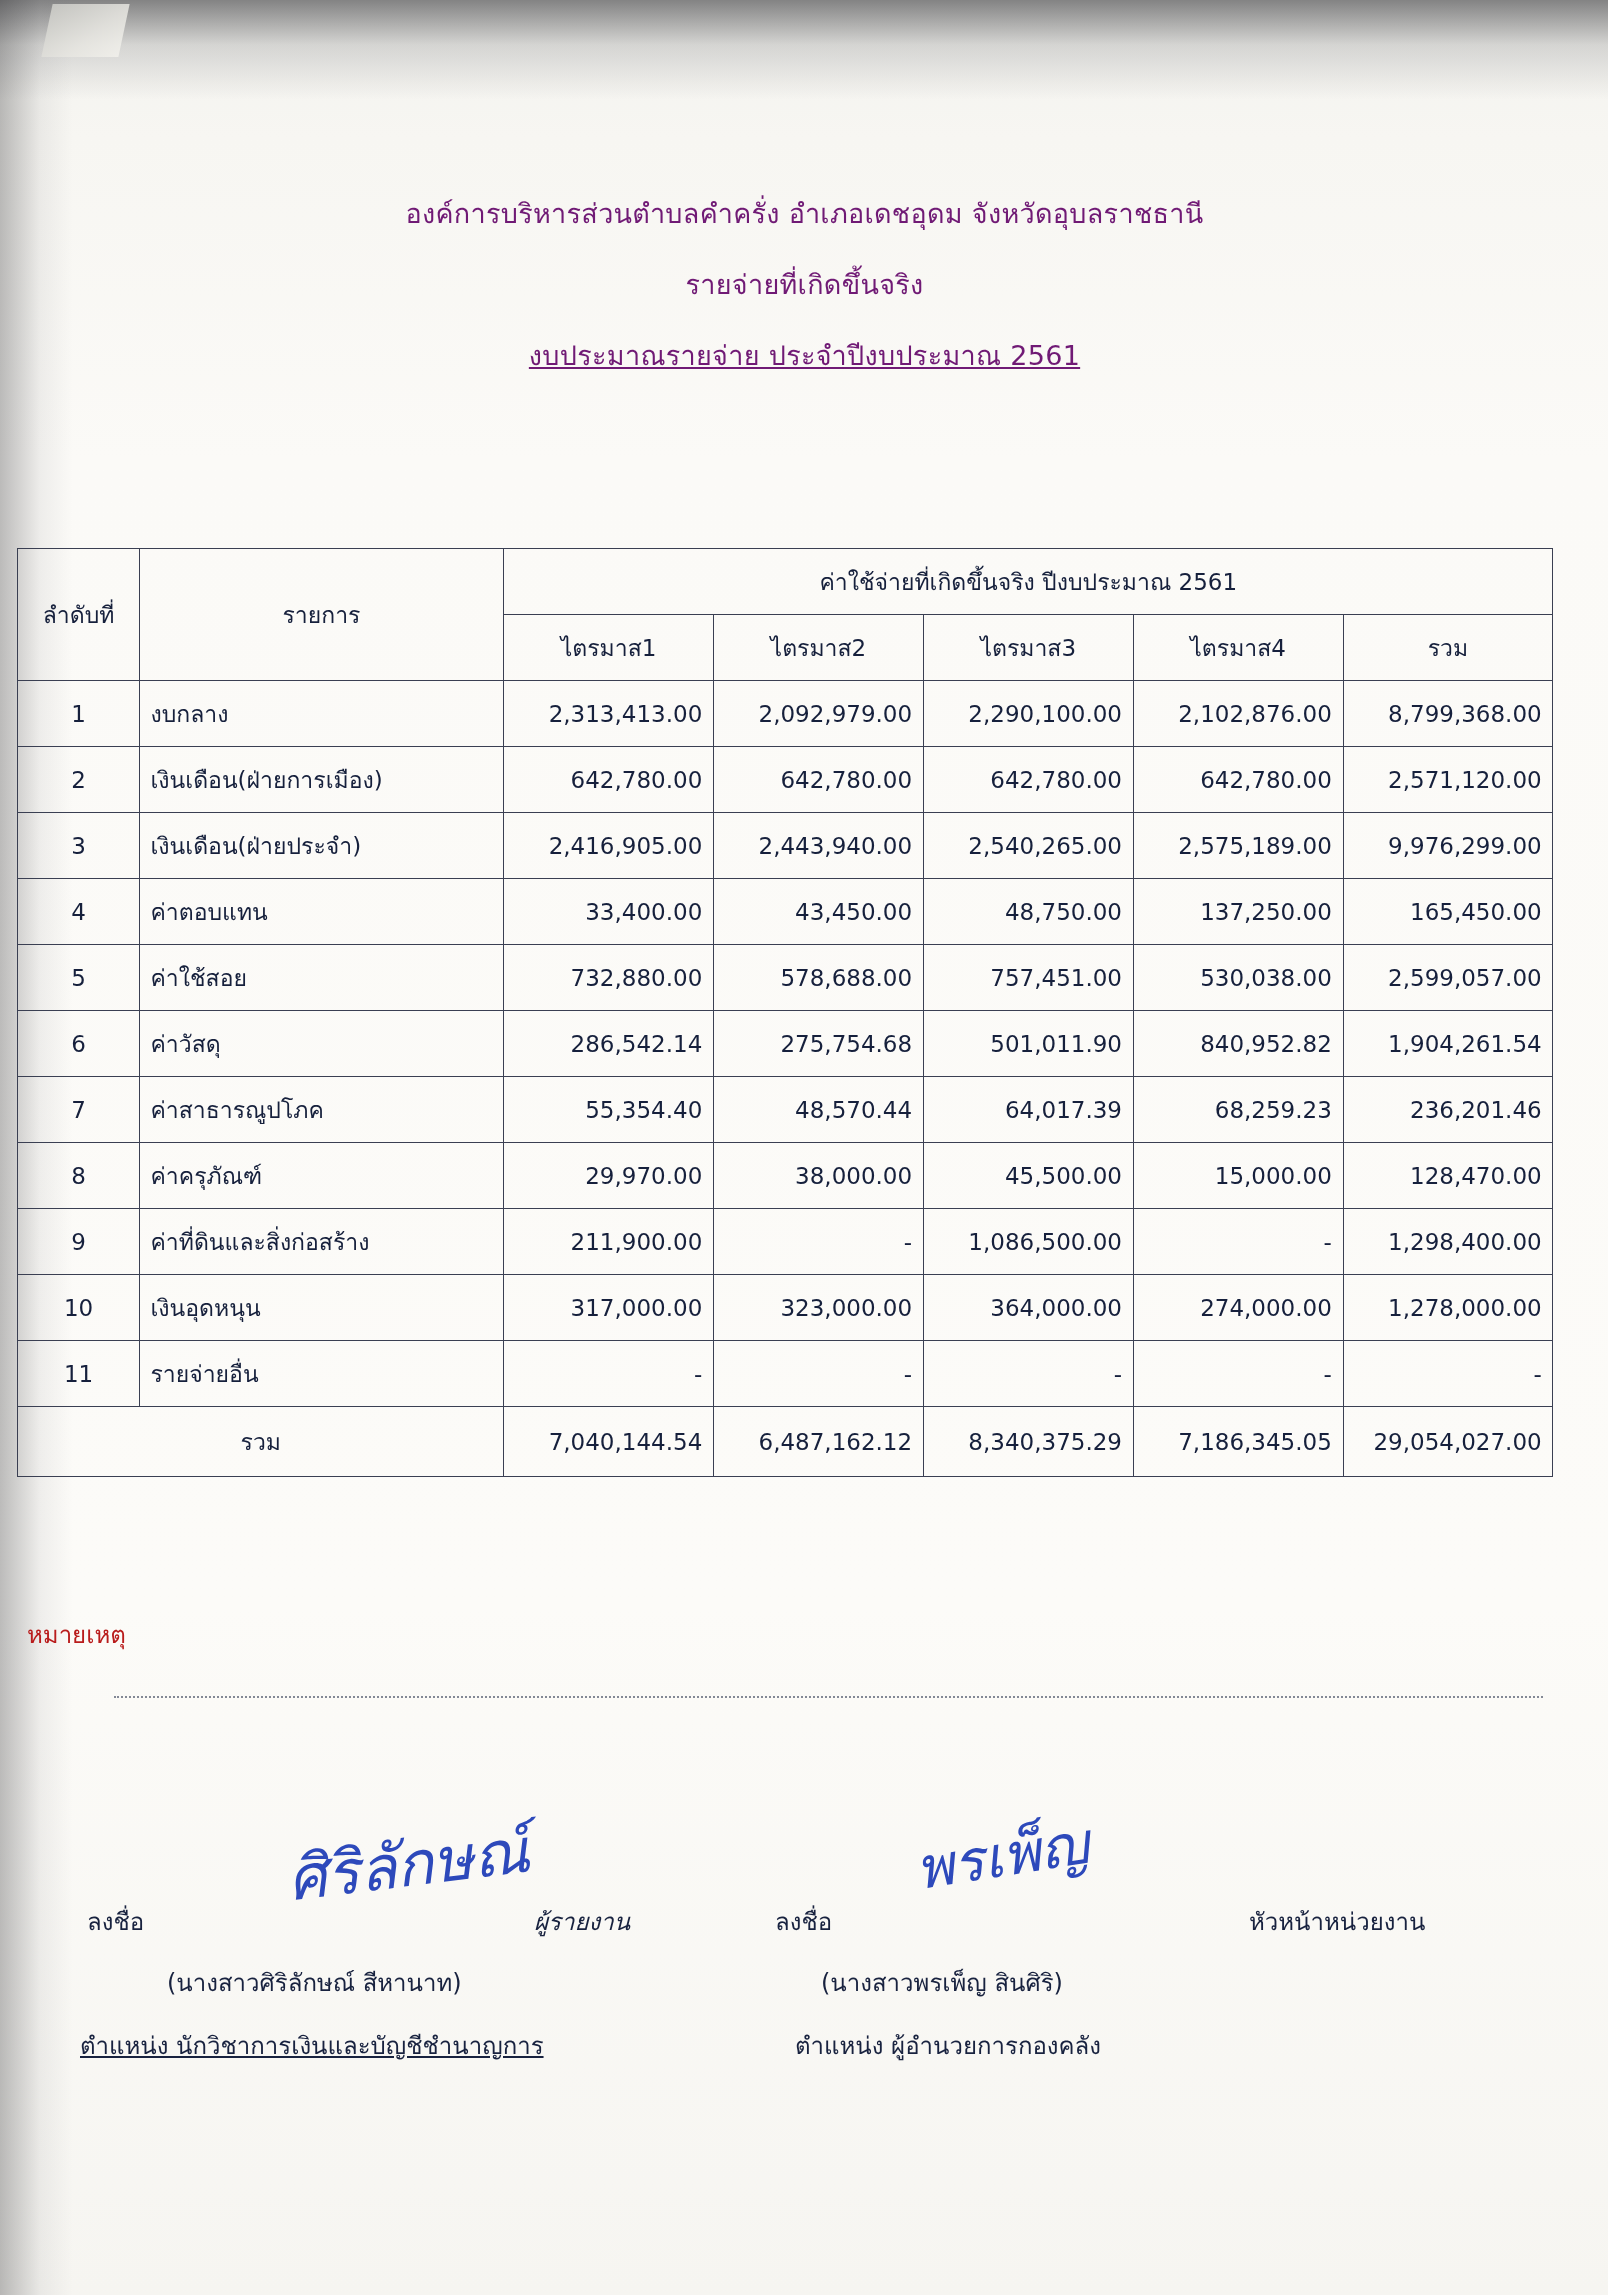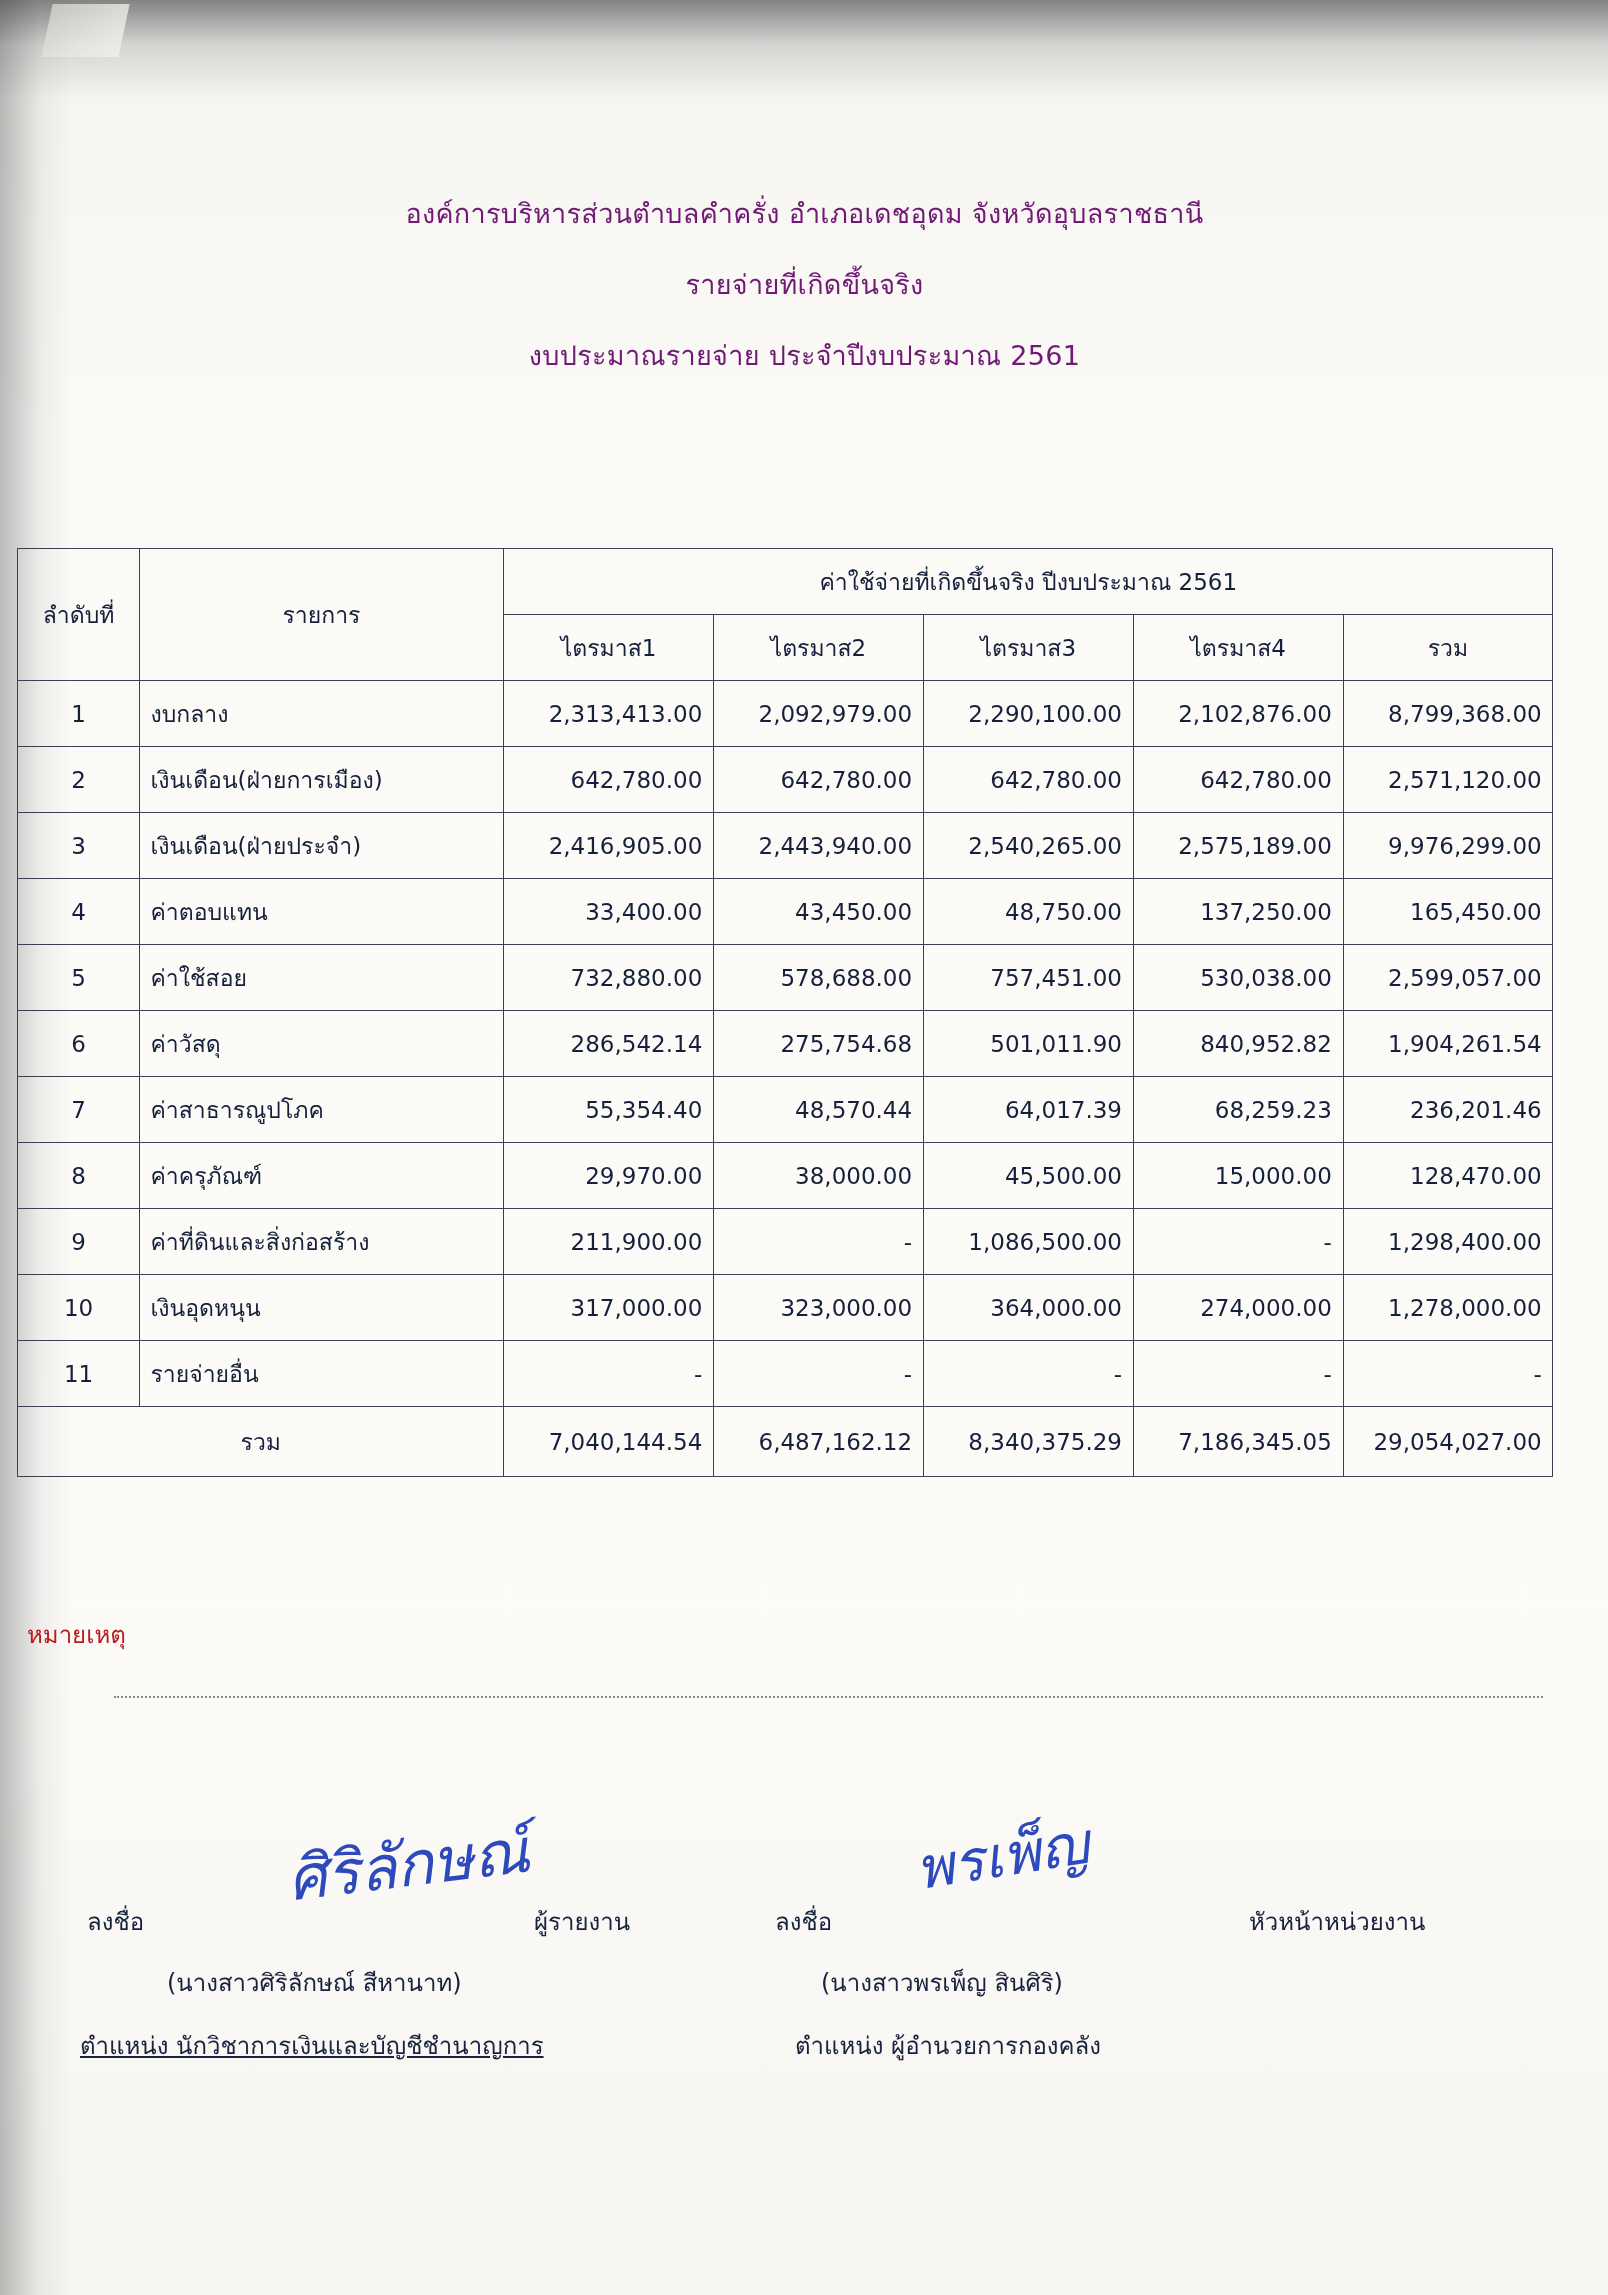--- a/index.html
+++ b/index.html
@@ -60,21 +60,21 @@
     padding-top: 200px;
   }
   .header div {
     font-size: 27px;
     letter-spacing: 0.3px;
     line-height: 1.0;
     color: #701a75;
   }
   .h-line1 { margin-bottom: 44px; }
   .h-line2 { margin-bottom: 44px; }
-  .h-line3 { margin-bottom: 44px; }
+  .h-line3 { margin-bottom: 44px; text-decoration: underline; }
   .h-line4 { margin-bottom: 0px; }
 
   
   .table-wrap {
     position: absolute;
     left: 17.4px;
     top: 548px;
     width: 1536px;
   }
   table.report {
@@ -142,21 +142,21 @@
     position: absolute;
     width: 1609px;
     font-size: 24px;
     color: #18223f;
   }
   .sig-line1 { top: 39px; }
   .sig-line2 { top: 100px; }
   .sig-line3 { top: 163px; }
 
   .s-left-label  { position: absolute; left: 87px; }
-  .s-left-role   { position: absolute; left: 534px; }
+  .s-left-role   { position: absolute; left: 534px; font-style: italic; }
   .s-right-label { position: absolute; left: 775px; }
   .s-right-role  { position: absolute; left: 1249px; }
 
   .s-left-name   { position: absolute; left: 167px; }
   .s-right-name  { position: absolute; left: 821px; }
 
   .s-left-pos    { position: absolute; left: 80px; text-decoration: underline; }
   .s-right-pos   { position: absolute; left: 795px; }
 
   

